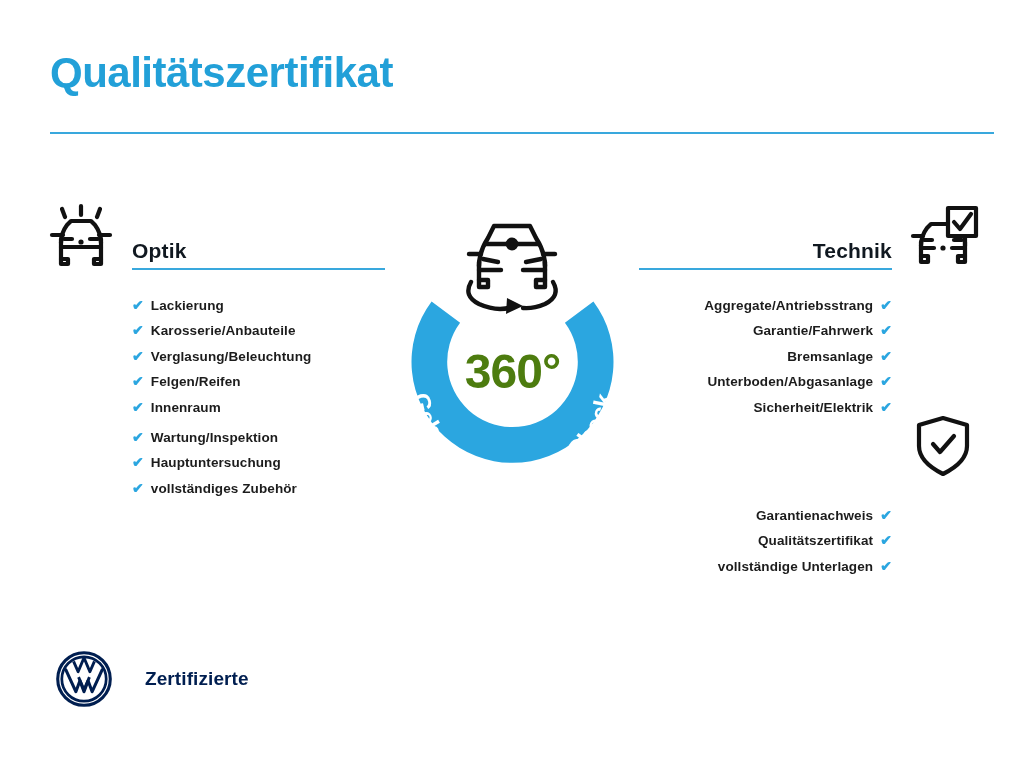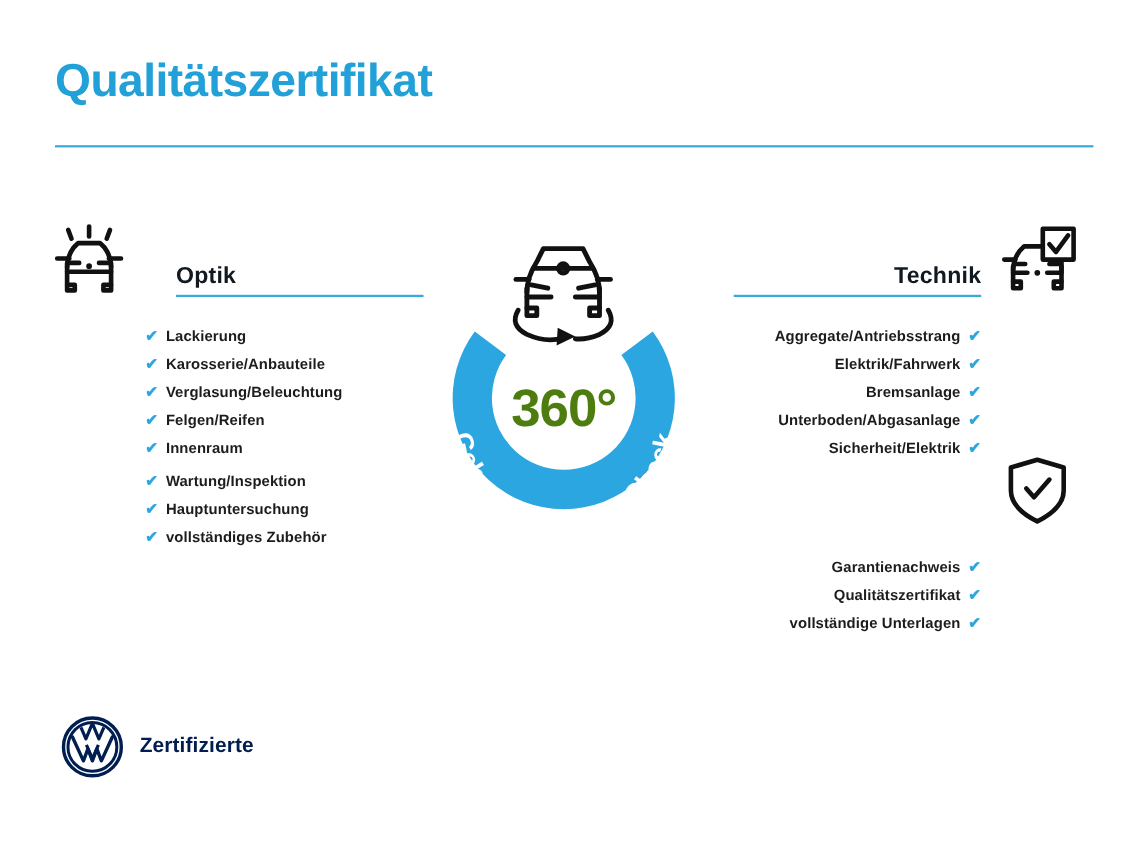--- a/index.html
+++ b/index.html
@@ -58,21 +58,20 @@
     align-items: center;
     justify-content: center;
   }
   .left .sec-icon  { left: 0; }
   .right .sec-icon { right: 0; }
   .sec-icon svg { display: block; }
 
   .sec-title-wrap {
     position: absolute;
     bottom: 8px;
-    margin-left: 28px;
   }
   .left  .sec-title-wrap { left: 92px;  right: 0; }
   .right .sec-title-wrap { right: 92px; left: 0;  }
 
   .sec-title {
     font-size: 21px;
     font-weight: bold;
     color: #101820;
     line-height: 1.1;
     padding-bottom: 6px;
@@ -133,21 +132,21 @@
     letter-spacing: -1px;
   }
 
   
   #vw-logo {
     position: absolute;
     left: 55px;
     top: 650px;
     display: flex;
     align-items: center;
-    gap: 14px;
+    gap: 32px;
   }
   #vw-mark { width: 58px; height: 58px; }
   #vw-text {
     color: #001e50;
     font-size: 19px;
     font-weight: bold;
     line-height: 1.28;
     letter-spacing: .1px;
   }
   #vw-text div { white-space: nowrap; }
@@ -254,21 +253,21 @@
         <div class="sec-title">Technik</div>
         <div class="sec-underline"></div>
       </div>
     </div>
     <ul class="check-list">
       <li class="check-item">
         <span>Aggregate/Antriebsstrang</span>
         <span class="tick">✔</span>
       </li>
       <li class="check-item">
-        <span>Elektrik/Fahrwerk</span>
+        <span>Garantie/Fahrwerk</span>
         <span class="tick">✔</span>
       </li>
       <li class="check-item">
         <span>Bremsanlage</span>
         <span class="tick">✔</span>
       </li>
       <li class="check-item">
         <span>Unterboden/Abgasanlage</span>
         <span class="tick">✔</span>
       </li>

